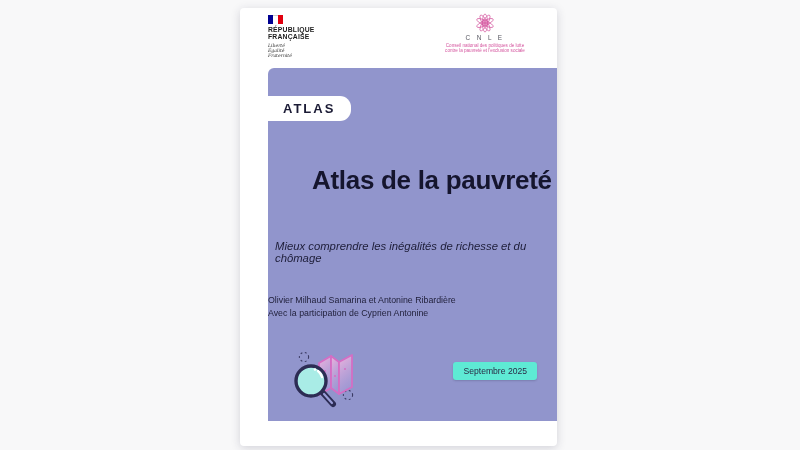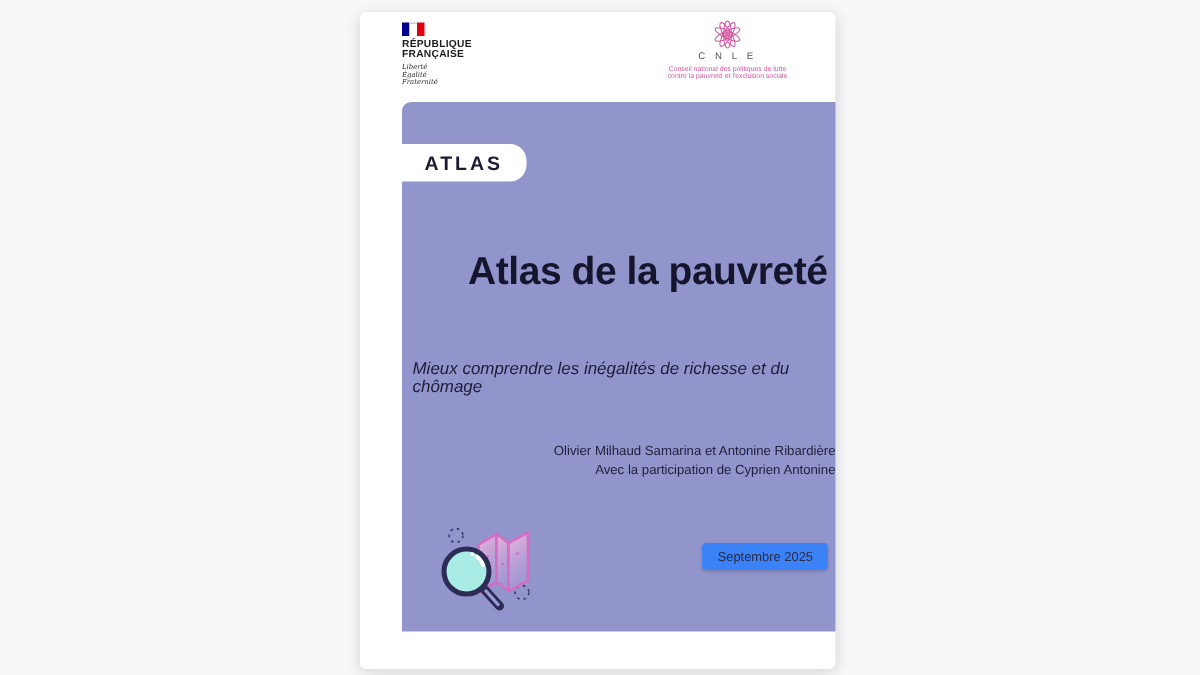--- a/index.html
+++ b/index.html
@@ -46,28 +46,28 @@
   .title-block { position: absolute; left: 17px; top: 98px; width: 260px; margin-left: 27px; }
   .title-line { font-size: 26px; font-weight: bold; color: #15152e; line-height: 29px; letter-spacing: -0.3px; }
 
   .subtitle {
     position: absolute; left: 7px; top: 172px; width: 266px;
     font-style: italic; font-size: 11.3px; color: #1d1d38; font-weight: 500;
   }
 
   .authors {
     position: absolute; left: 0; top: 226px; width: 100%;
-    text-align: right; font-size: 8.8px; line-height: 13px; color: #22223d;
+    text-align: left; font-size: 8.8px; line-height: 13px; color: #22223d;
   }
 
   .illustration { position: absolute; left: 14px; top: 272px; }
 
   .date-badge {
-    position: absolute; right: 5px; top: 294px;
-    background: #3b82f6; border-radius: 3px;
+    position: absolute; right: 20px; top: 294px;
+    background: #5eead4; border-radius: 3px;
     padding: 4px 10px; font-size: 8.6px; color: #2a2a45;
     box-shadow: 0 1px 2px rgba(30,30,60,0.2);
   }
 </style>
 </head>
 <body>
 
 <div class="canvas">
 
   <div class="cover-page">

